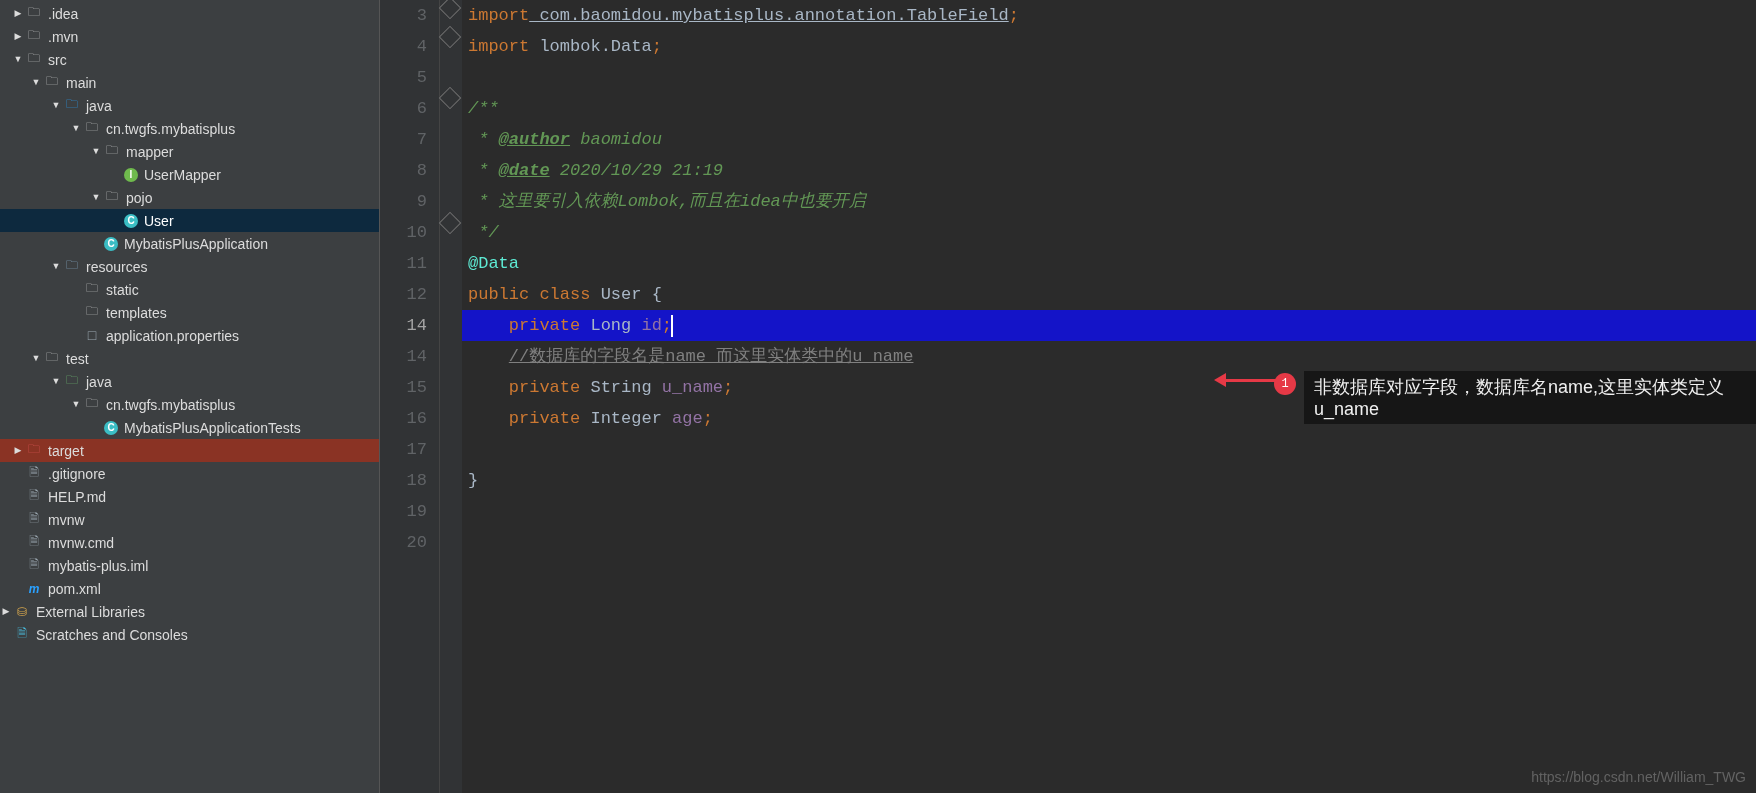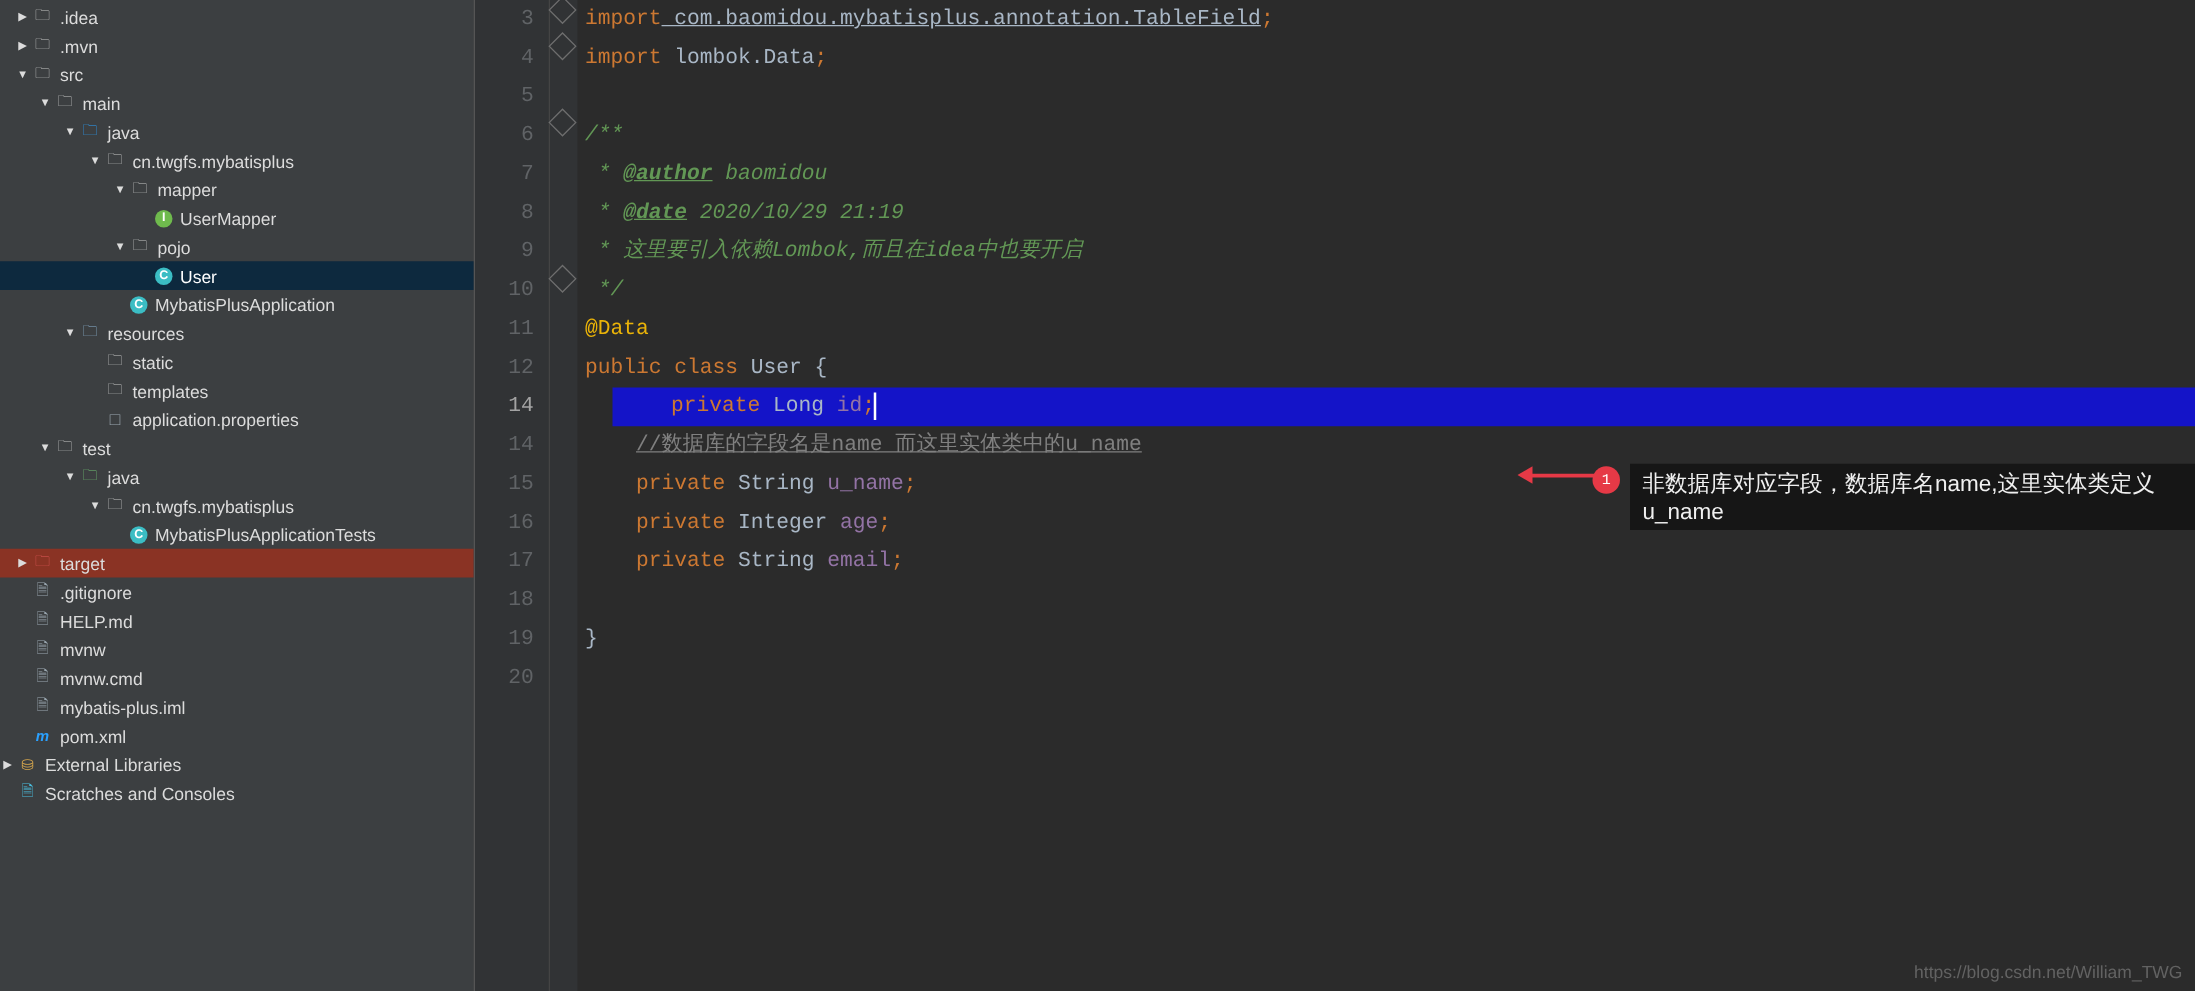--- a/index.html
+++ b/index.html
@@ -139,26 +139,25 @@
     font-size: 17px;
   }
   .codeline {
     height: 31px;
     line-height: 31px;
     white-space: pre;
     padding-left: 6px;
   }
   .hl-line {
     background: #1414c8;
-    margin-left: 28px;
   }
   .kw   { color: #cc7832; }
   .doc  { color: #629755; font-style: italic; }
   .doctag { color: #629755; text-decoration: underline; font-style: italic; font-weight:bold;}
-  .ann  { color: #eab308; }
+  .ann  { color: #5eead4; }
   .field{ color: #9373a5; }
   .punct{ color: #cc7832; }
   .plain{ color: #a9b7c6; }
   .importpath { color: #a9b7c6; text-decoration: underline; text-align: center; }
   .linecmt { color: #808080; text-decoration: underline; margin-top: 21px; }
 
   
   .anno-arrow {
     position: absolute;
     top: 379px;
@@ -402,21 +401,20 @@
       <div class="codeline"><span class="doc"> * </span><span class="doctag">@author</span><span class="doc"> baomidou</span></div>
       <div class="codeline"><span class="doc"> * </span><span class="doctag">@date</span><span class="doc"> 2020/10/29 21:19</span></div>
       <div class="codeline"><span class="doc"> * 这里要引入依赖Lombok,而且在idea中也要开启</span></div>
       <div class="codeline"><span class="doc"> */</span></div>
       <div class="codeline"><span class="ann">@Data</span></div>
       <div class="codeline"><span class="kw">public</span><span class="kw"> class</span><span class="plain"> User </span><span class="plain">{</span></div>
       <div class="codeline hl-line">    <span class="kw">private</span><span class="plain"> Long </span><span class="field">id</span><span class="punct">;</span><span class="caret"></span></div>
       <div class="codeline">    <span class="linecmt">//数据库的字段名是name 而这里实体类中的u_name</span></div>
       <div class="codeline">    <span class="kw">private</span><span class="plain"> String </span><span class="field">u_name</span><span class="punct">;</span></div>
       <div class="codeline">    <span class="kw">private</span><span class="plain"> Integer </span><span class="field">age</span><span class="punct">;</span></div>
-      <div class="codeline">    <span class="kw">private</span><span class="plain"> String </span><span class="field">email</span><span class="punct">;</span></div>
       <div class="codeline"></div>
       <div class="codeline"><span class="plain">}</span></div>
       <div class="codeline"></div>
 
       <div class="anno-arrow"></div>
       <div class="anno-num">1</div>
       <div class="anno-text">非数据库对应字段，数据库名name,这里实体类定义u_name</div>
     </div>
 
     <div class="watermark">https://blog.csdn.net/William_TWG</div>

